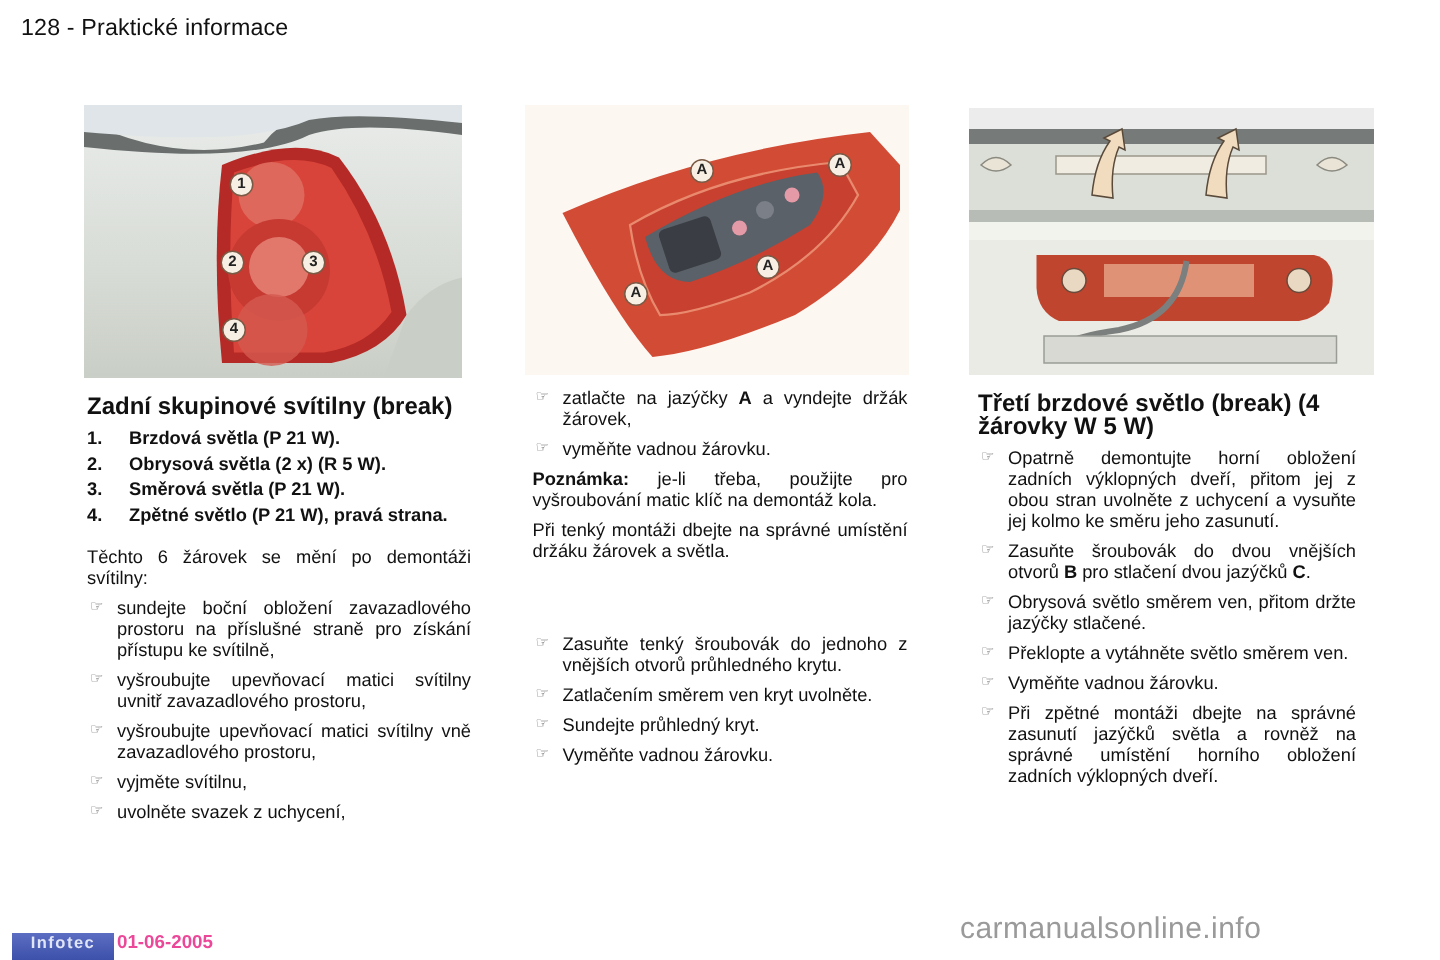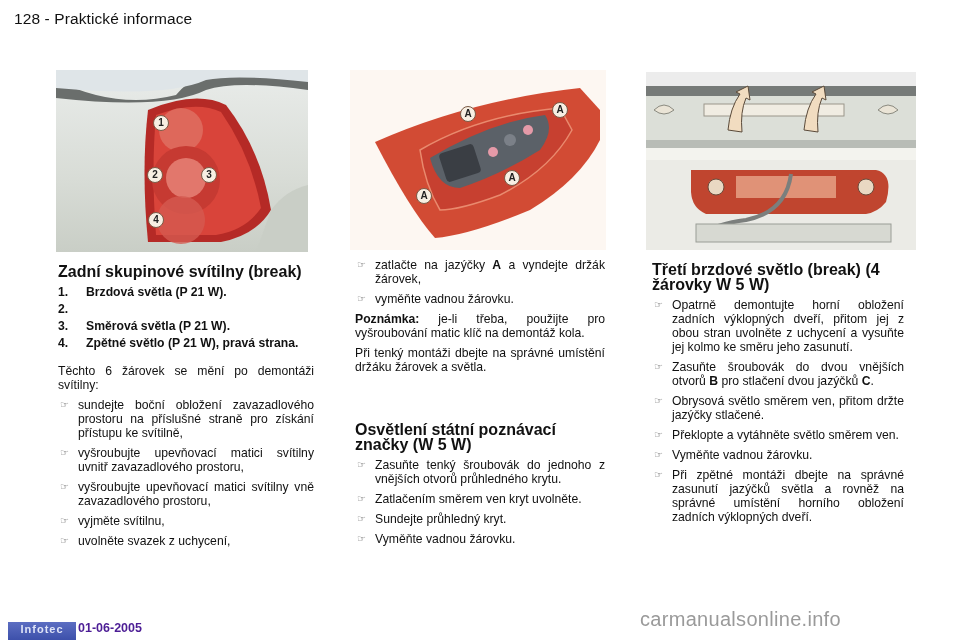--- a/index.html
+++ b/index.html
@@ -26,21 +26,21 @@
     .numlist .sub { padding-left: 28px; margin-bottom: 3px; }
 
     .para { margin-bottom: 6px; text-align: justify; }
     .bullets { list-style: none; }
     .bullets li { display: flex; margin-bottom: 6px; }
     .bullets .hand { width: 20px; flex: none; color: #666; font-size: 10px; line-height: 14px; padding-left: 2px; }
     .bullets .btxt { flex: 1; text-align: justify; }
     .b { font-weight: bold; }
 
     .footer-logo { position: absolute; left: 8px; top: 622px; width: 68px; height: 26px; background: linear-gradient(180deg, #5c6ec2 0%, #2f43a0 100%); color: #dfe4f7; font-weight: bold; font-size: 11px; line-height: 14px; text-align: center; letter-spacing: 1px; }
-    .footer-date { position: absolute; left: 78px; top: 621px; color: #4c1d95; font-weight: bold; font-size: 12.5px; }
+    .footer-date { position: absolute; left: 78px; top: 621px; color: #ec4899; font-weight: bold; font-size: 12.5px; }
     .watermark { position: absolute; left: 640px; top: 608px; color: #9a9a9a; font-size: 20px; letter-spacing: 0.3px; }
 
     .callout { position: absolute; width: 16px; height: 16px; border-radius: 50%; background: #f7efe3; border: 1px solid #7a5a45; font-size: 10px; font-weight: bold; line-height: 14px; text-align: center; color: #222; }
   </style>
 </head>
 <body>
 
 <div class="page-header">128 - Praktické informace</div>
 
 <div class="figure fig1">
@@ -102,20 +102,21 @@
 
 <div class="col col1">
   <div class="heading">Zadní skupinové svítilny (break)</div>
   <ul class="numlist">
     <li>
         <span class="num">1.</span>
         <span class="txt">Brzdová světla (P 21 W).</span>
       </li>
     <li>
         <span class="num">2.</span>
+        <span class="txt">Obrysová světla (2 x) (R 5 W).</span>
       </li>
     <li>
         <span class="num">3.</span>
         <span class="txt">Směrová světla (P 21 W).</span>
       </li>
     <li style="margin-bottom:5px;">
         <span class="num">4.</span>
         <span class="txt">Zpětné světlo (P 21 W), pravá strana.</span>
       </li>
   </ul>
@@ -152,21 +153,20 @@
       </li>
     <li>
         <span class="hand">☞</span>
         <span class="btxt">vyměňte vadnou žárovku.</span>
       </li>
   </ul>
   <div class="para"><span class="b">Poznámka:</span><span> je-li třeba, použijte pro vyšroubování matic klíč na demontáž kola.</span></div>
   <div class="para">Při tenký montáži dbejte na správné umístění držáku žárovek a světla.</div>
 
   <div style="height:42px;"></div>
-  <div class="heading">Osvětlení státní poznávací značky (W 5 W)</div>
   <ul class="bullets">
     <li>
         <span class="hand">☞</span>
         <span class="btxt">Zasuňte tenký šroubovák do jednoho z vnějších otvorů průhledného krytu.</span>
       </li>
     <li>
         <span class="hand">☞</span>
         <span class="btxt">Zatlačením směrem ven kryt uvolněte.</span>
       </li>
     <li>

